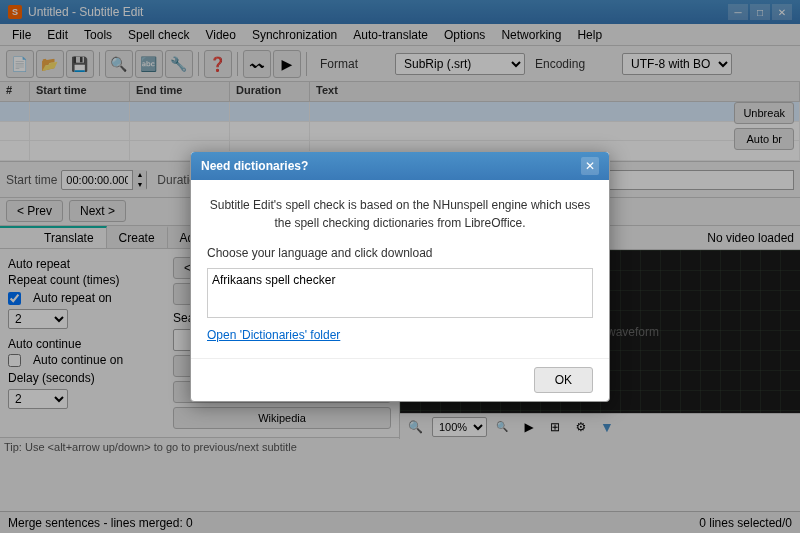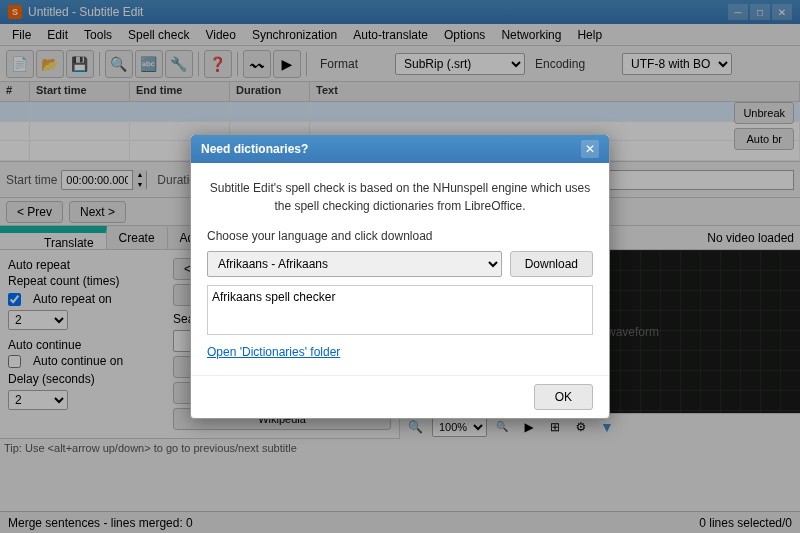--- a/index.html
+++ b/index.html
@@ -105,21 +105,21 @@
     .spin-arrows { display: flex; flex-direction: column; width: 14px; border-left: 1px solid #aaa; }
     .spin-arrow { height: 10px; background: #e8e8e8; cursor: pointer; display: flex; align-items: center; justify-content: center; font-size: 7px; line-height: 1; }
     .text-edit { flex: 1; border: 1px solid #aaa; height: 20px; padding: 0 4px; font-size: 11px; }
 
     
     .nav-bar {
       background: #f0f0f0;
       padding: 3px 6px;
       border-bottom: 1px solid #ccc;
       display: flex;
-      align-items: center;
+      align-items: flex-end;
       gap: 6px;
       height: 28px;
     }
     .nav-btn {
       height: 22px; padding: 0 10px;
       background: #e8e8e8; border: 1px solid #bbb;
       border-radius: 3px; cursor: pointer;
     }
 
     
@@ -145,21 +145,21 @@
     }
     .tab {
       padding: 3px 12px;
       cursor: pointer;
       border-right: 1px solid #ccc;
       border-top: 2px solid transparent;
       font-size: 12px;
     }
     .tab.active {
       background: #f5f5f5;
-      border-top: 7px solid #14b8a6;
+      border-top: 2px solid #14b8a6;
       padding-left: 44px;
     }
 
     .translate-content { padding: 8px; flex: 1; }
     .ctrl-row { display: flex; align-items: center; gap: 8px; margin-bottom: 6px; }
     .ctrl-checkbox { margin-right: 4px; }
     .ctrl-select {
       height: 20px; border: 1px solid #aaa; background: white;
       border-radius: 2px; padding: 0 2px; width: 60px;
     }
@@ -569,31 +569,20 @@
 <div class="modal-overlay">
   <div class="modal">
     <div class="modal-title-bar">
       <span class="modal-title">Need dictionaries?</span>
       <button class="modal-close">✕</button>
     </div>
     <div class="modal-body">
       <div class="modal-desc">Subtitle Edit's spell check is based on the NHunspell engine which
 uses the spell checking dictionaries from LibreOffice.</div>
       <div class="modal-instruction">Choose your language and click download</div>
-      <div class="modal-dropdown-row">
-        <select class="modal-select">
-          <option>Afrikaans - Afrikaans</option>
-          <option>English (US)</option>
-          <option>English (UK)</option>
-          <option>German</option>
-          <option>French</option>
-          <option>Spanish</option>
-        </select>
-        <button class="modal-download-btn">Download</button>
-      </div>
       <div class="modal-scroll-area">
         <div>Afrikaans spell checker</div>
       </div>
       <a class="modal-link">Open 'Dictionaries' folder</a>
     </div>
     <div class="modal-footer">
       <button class="modal-ok-btn">OK</button>
     </div>
   </div>
 </div>

